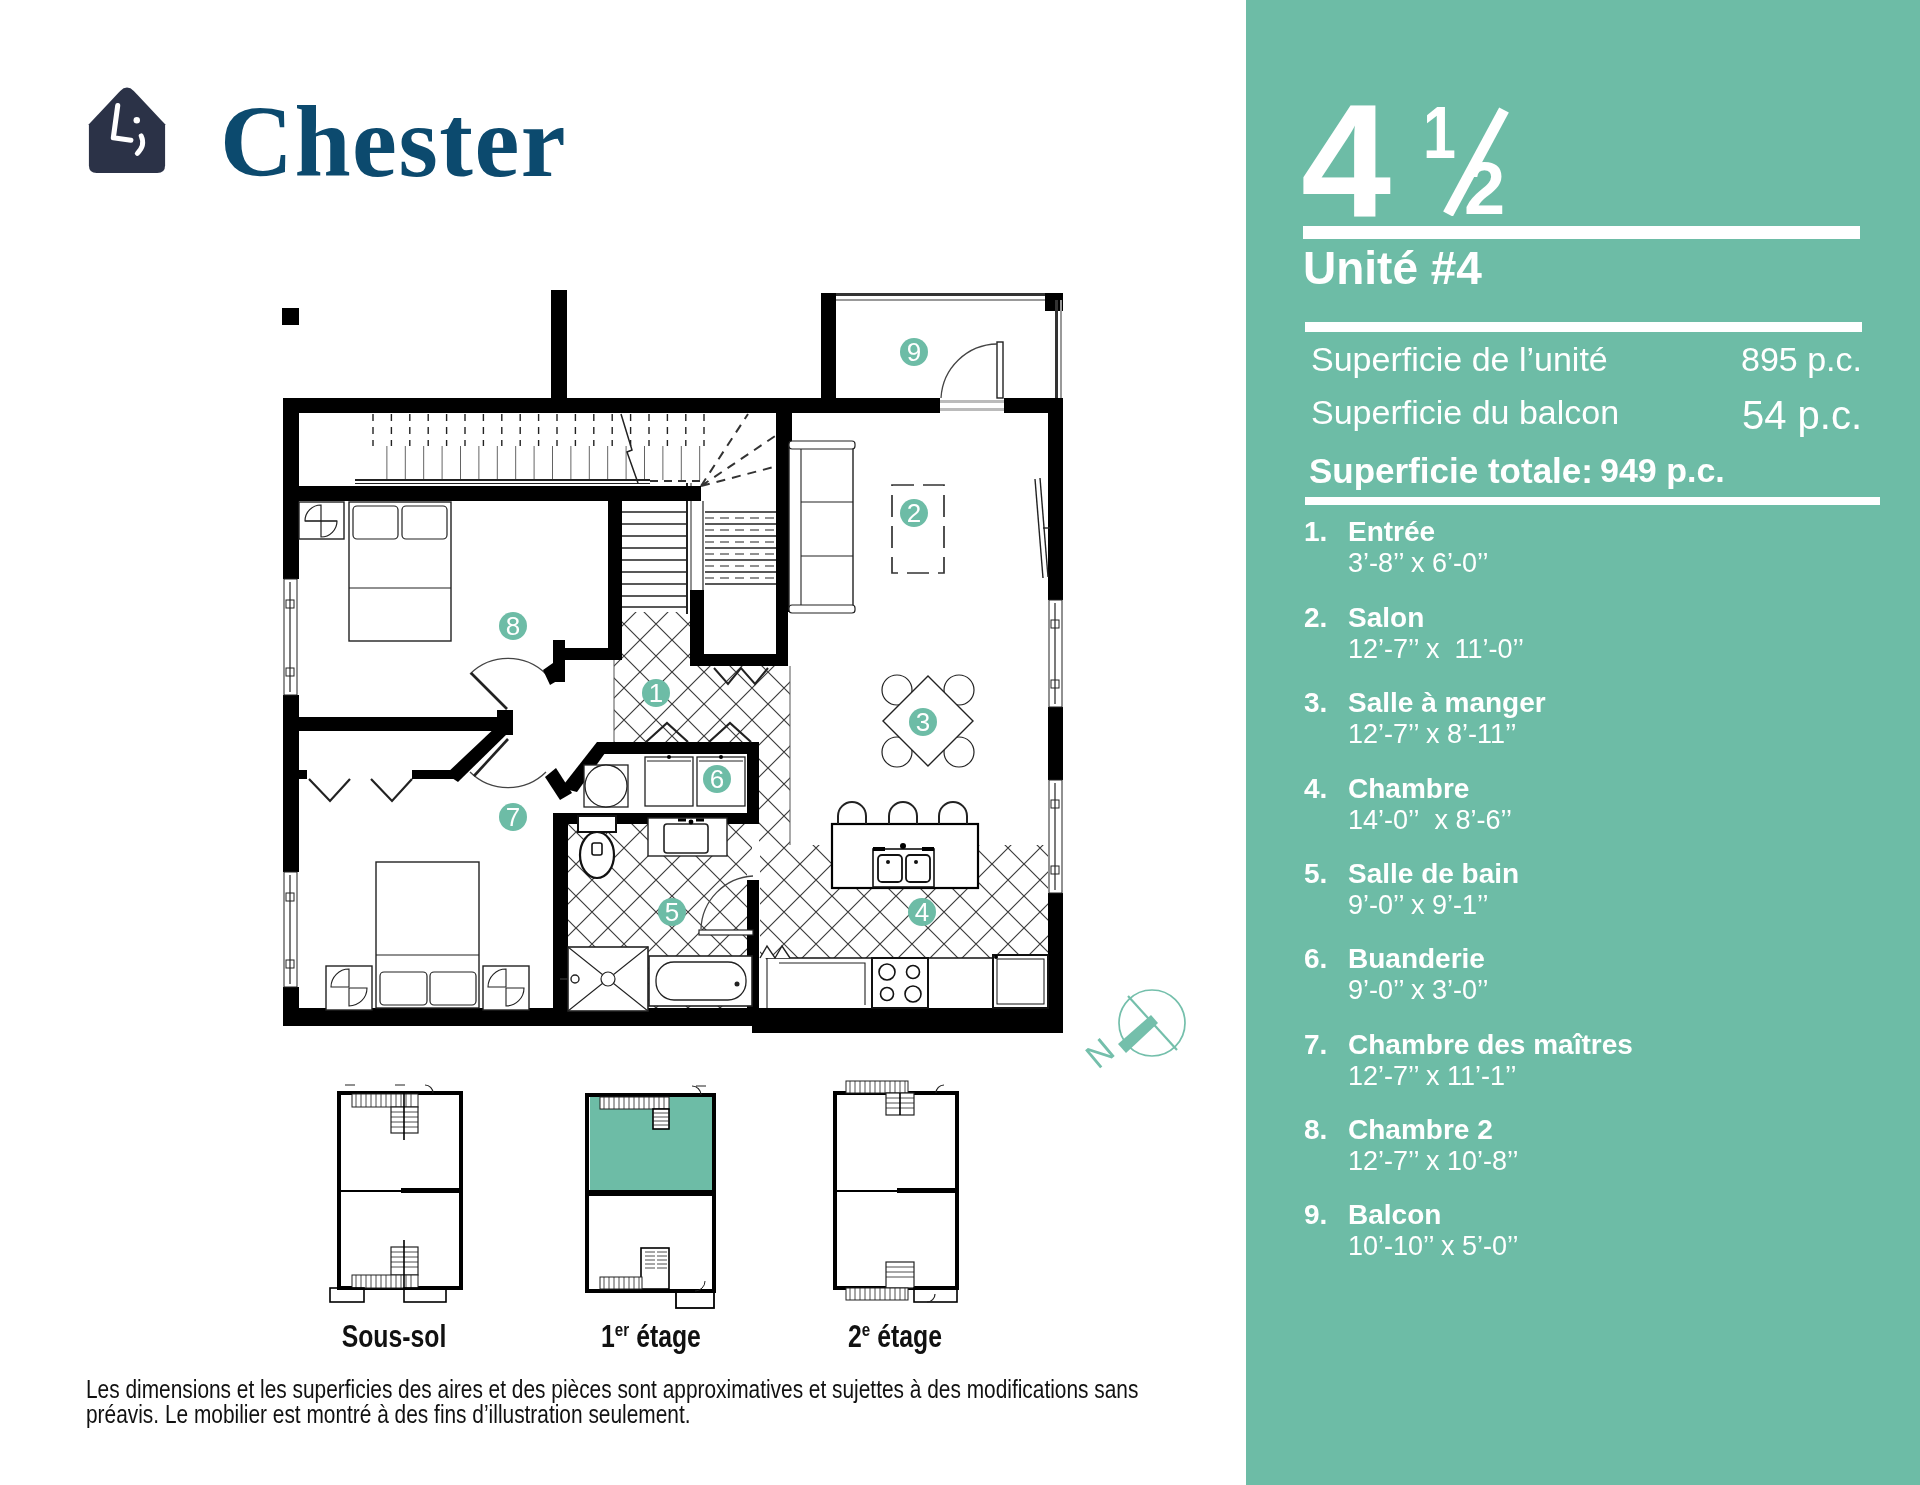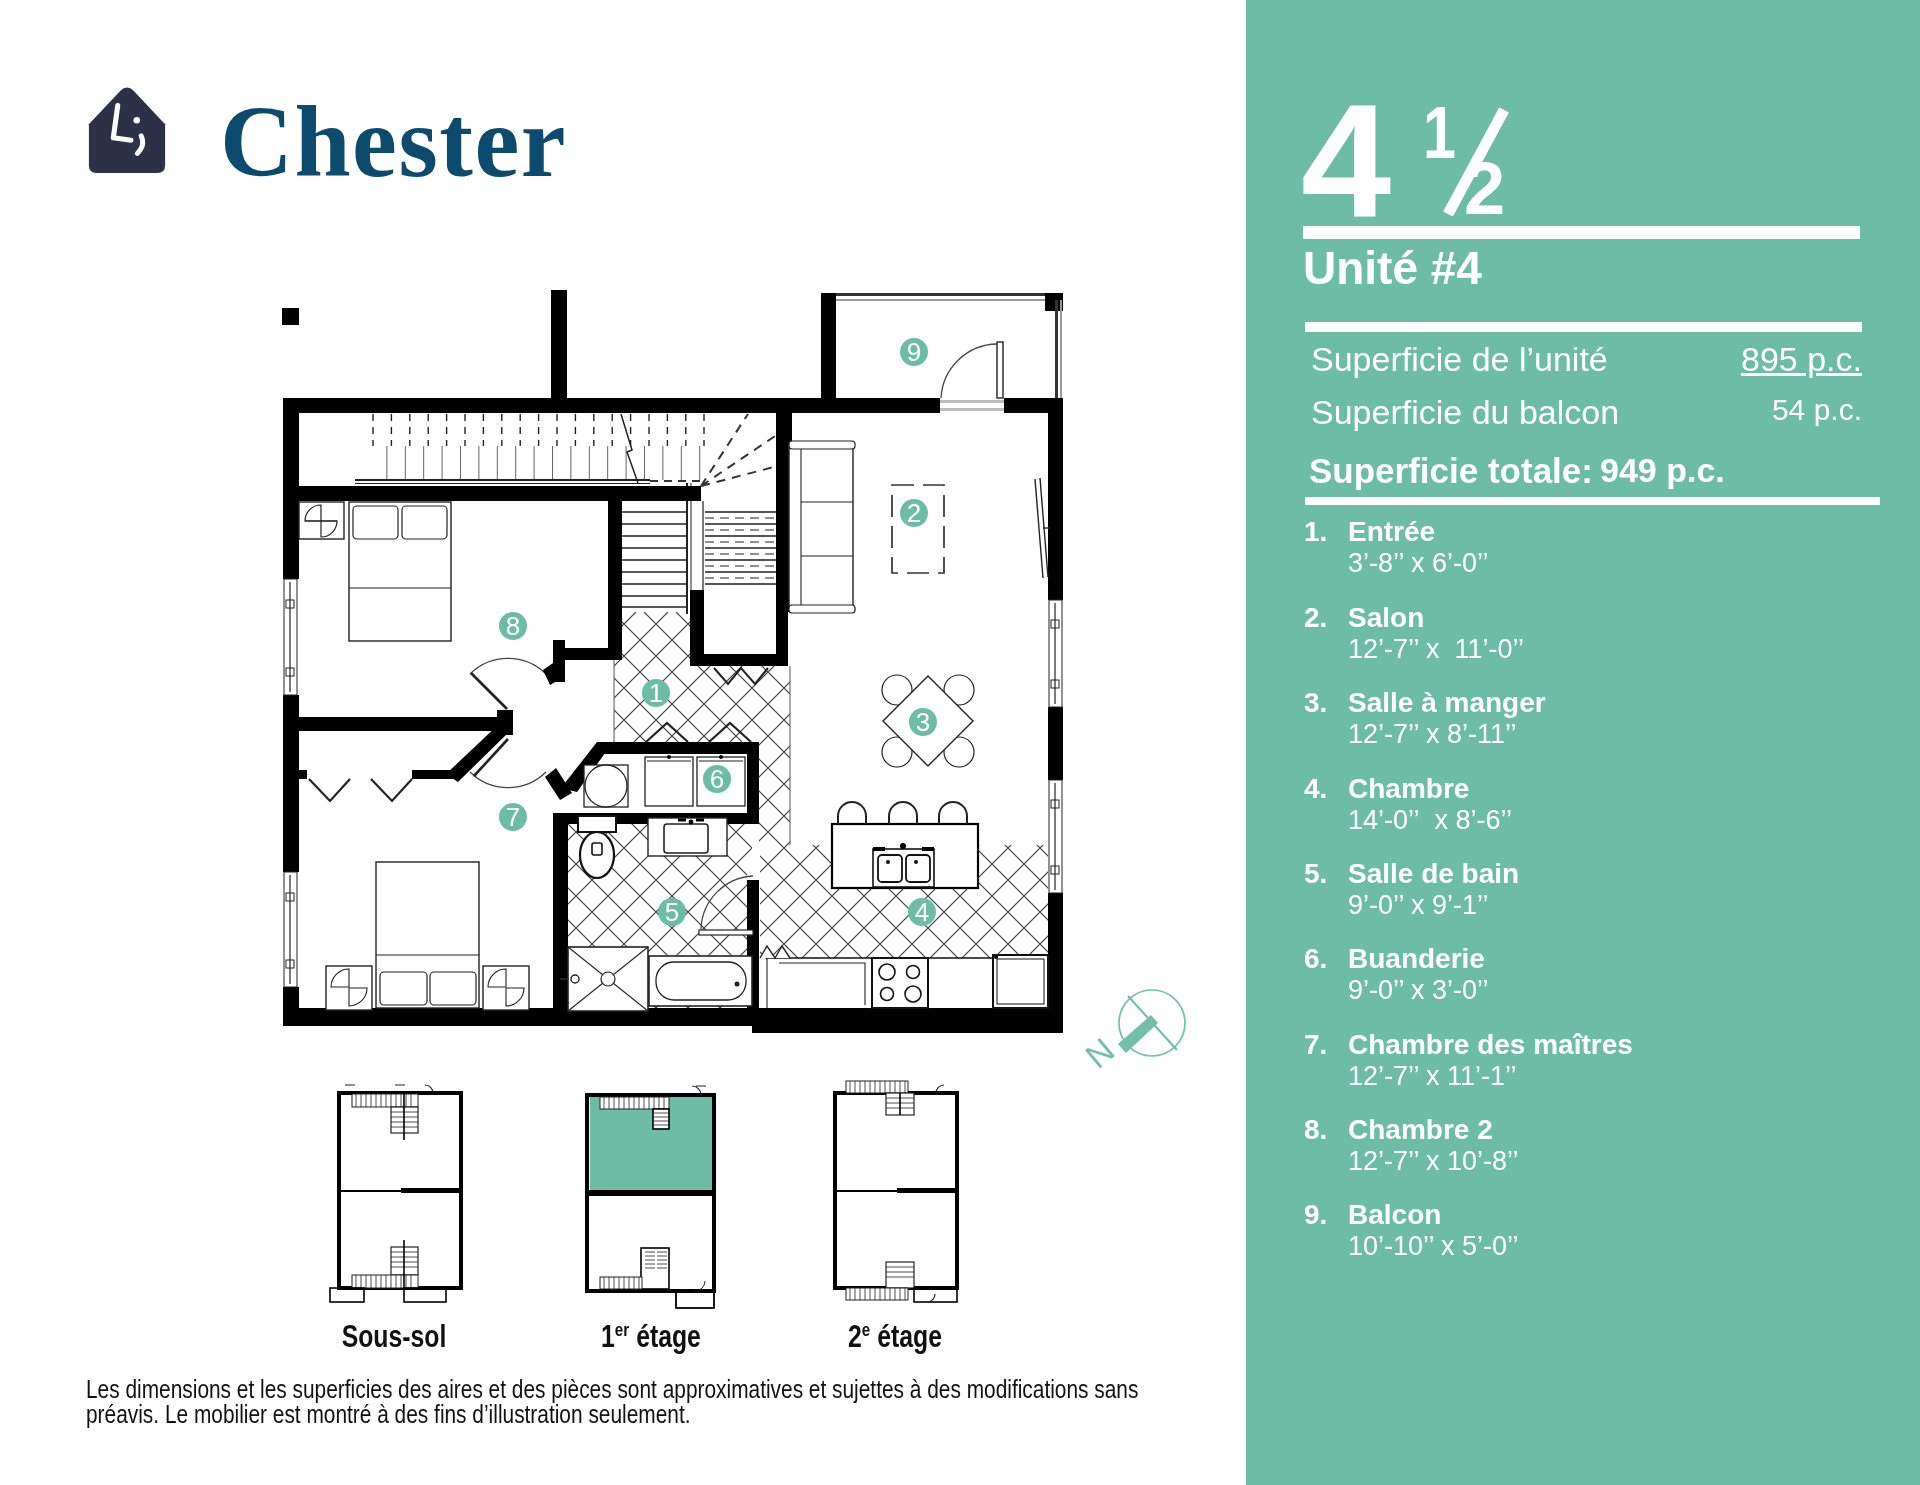--- a/index.html
+++ b/index.html
@@ -494,23 +494,23 @@
     </svg>
 </div>
 
 <div class="line" style="left:1303px;top:226px;width:557px;height:13px;"></div>
 
 <div class="abs w" style="left:1303px;top:241px;font-size:46px;font-weight:bold;">Unité #4</div>
 
 <div class="line" style="left:1305px;top:322px;width:557px;height:10px;"></div>
 
 <div class="abs w" style="left:1311px;top:340px;font-size:34px;">Superficie de l’unité</div>
-<div class="abs w" style="left:1600px;top:340px;width:262px;font-size:34px;text-align:right;text-decoration:underline;">895 p.c.</div>
+<div class="abs w" style="left:1600px;top:340px;width:262px;font-size:34px;text-align:right;">895 p.c.</div>
 <div class="abs w" style="left:1311px;top:393px;font-size:34px;">Superficie du balcon</div>
-<div class="abs w" style="left:1600px;top:393px;width:262px;font-size:30px;text-align:right;">54 p.c.</div>
+<div class="abs w" style="left:1600px;top:393px;width:262px;font-size:40px;text-align:right;">54 p.c.</div>
 <div class="abs w" style="left:1309px;top:451px;font-size:35px;font-weight:bold;">Superficie totale:</div>
 <div class="abs w" style="left:1600px;top:451px;width:262px;font-size:34px;font-weight:bold;">949 p.c.</div>
 
 <div class="line" style="left:1305px;top:497px;width:575px;height:8px;"></div>
 
 <div id="list" class="abs w" style="left:1304px;top:-5px;width:600px;font-size:28px;">
   <div class="abs" style="top:521px;left:0;font-weight:bold;">1.</div>
   <div class="abs" style="top:521px;left:44px;font-weight:bold;">Entrée</div>
   <div class="abs" style="top:553px;left:44px;font-size:27px;text-align:right;">3’-8’’ x 6’-0’’</div>
   <div class="abs" style="top:607px;left:0;font-weight:bold;">2.</div>

